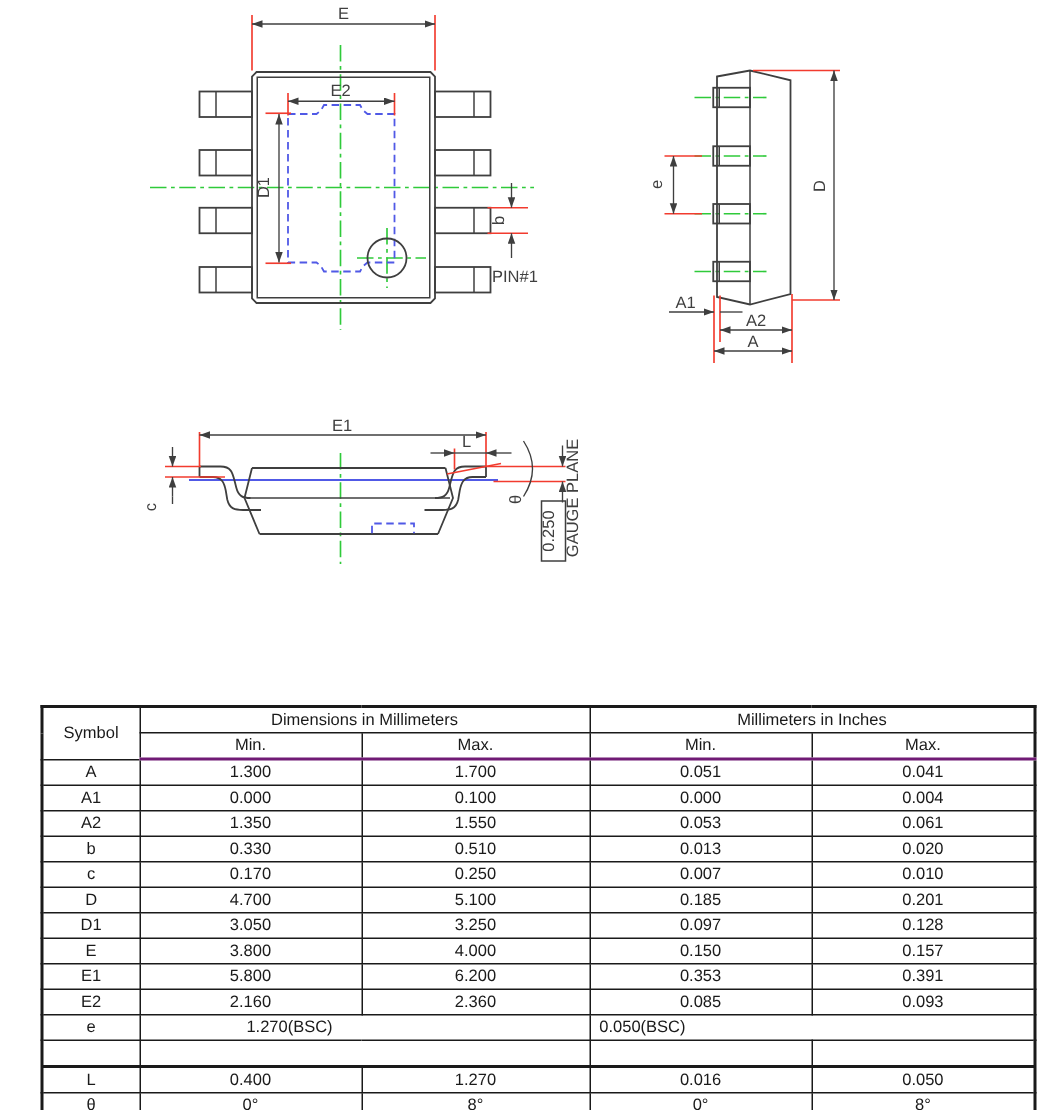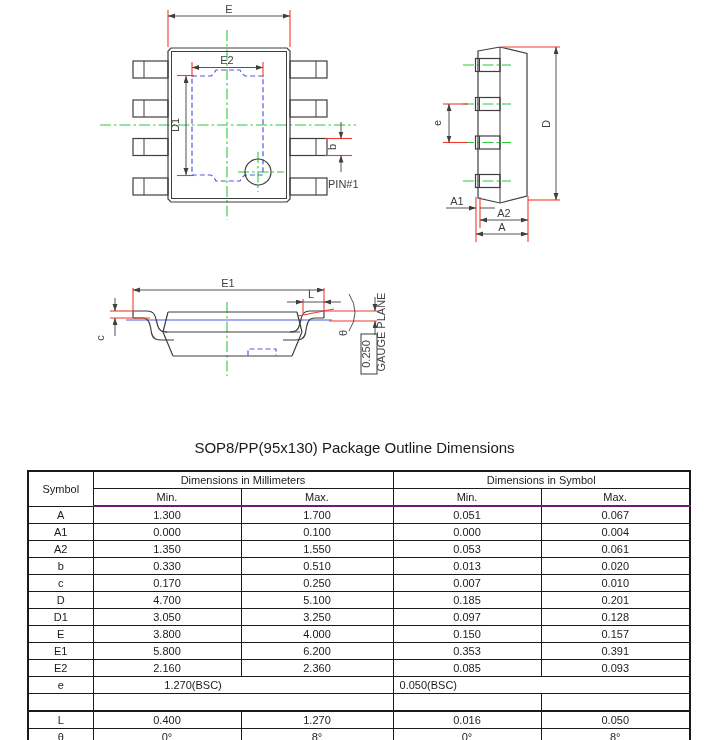--- a/index.html
+++ b/index.html
@@ -186,50 +186,49 @@
     <rect class="k2" x="361" y="334" width="16" height="40"></rect>
     <text x="228" y="287" text-anchor="middle">E1</text>
     <text x="311" y="298" text-anchor="middle">L</text>
     <text x="104" y="338" text-anchor="middle" transform="rotate(-90 104 338)">c</text>
     <text x="347" y="333" text-anchor="middle" transform="rotate(-90 347 333)">θ</text>
     <text x="369.5" y="354" text-anchor="middle" font-size="10" transform="rotate(-90 369.5 354)">0.250</text>
     <text x="385" y="332" text-anchor="middle" font-size="10.5" transform="rotate(-90 385 332)">GAUGE PLANE</text>
   </g>
 </svg>
 
-<div class="title">SOP8/PP(95x130) Package Outline Dimensions</div>
 
 <table class="dim">
   <colgroup>
     <col style="width:65px">
         <col style="width:148px">
         <col style="width:152px">
         <col style="width:148px">
         <col style="width:149px">
   </colgroup>
   <thead>
     <tr>
       <th rowspan="2">Symbol</th>
       <th colspan="2">Dimensions in Millimeters</th>
-      <th colspan="2">Dimensions in Symbol</th>
+      <th colspan="2">Millimeters in Inches</th>
     </tr>
     <tr>
       <th>Min.</th>
       <th>Max.</th>
       <th>Min.</th>
       <th>Max.</th>
     </tr>
   </thead>
   <tbody>
     <tr>
       <td>A</td>
       <td>1.300</td>
       <td>1.700</td>
       <td>0.051</td>
-      <td>0.067</td>
+      <td>0.041</td>
     </tr>
     <tr>
       <td>A1</td>
       <td>0.000</td>
       <td>0.100</td>
       <td>0.000</td>
       <td>0.004</td>
     </tr>
     <tr>
       <td>A2</td>

